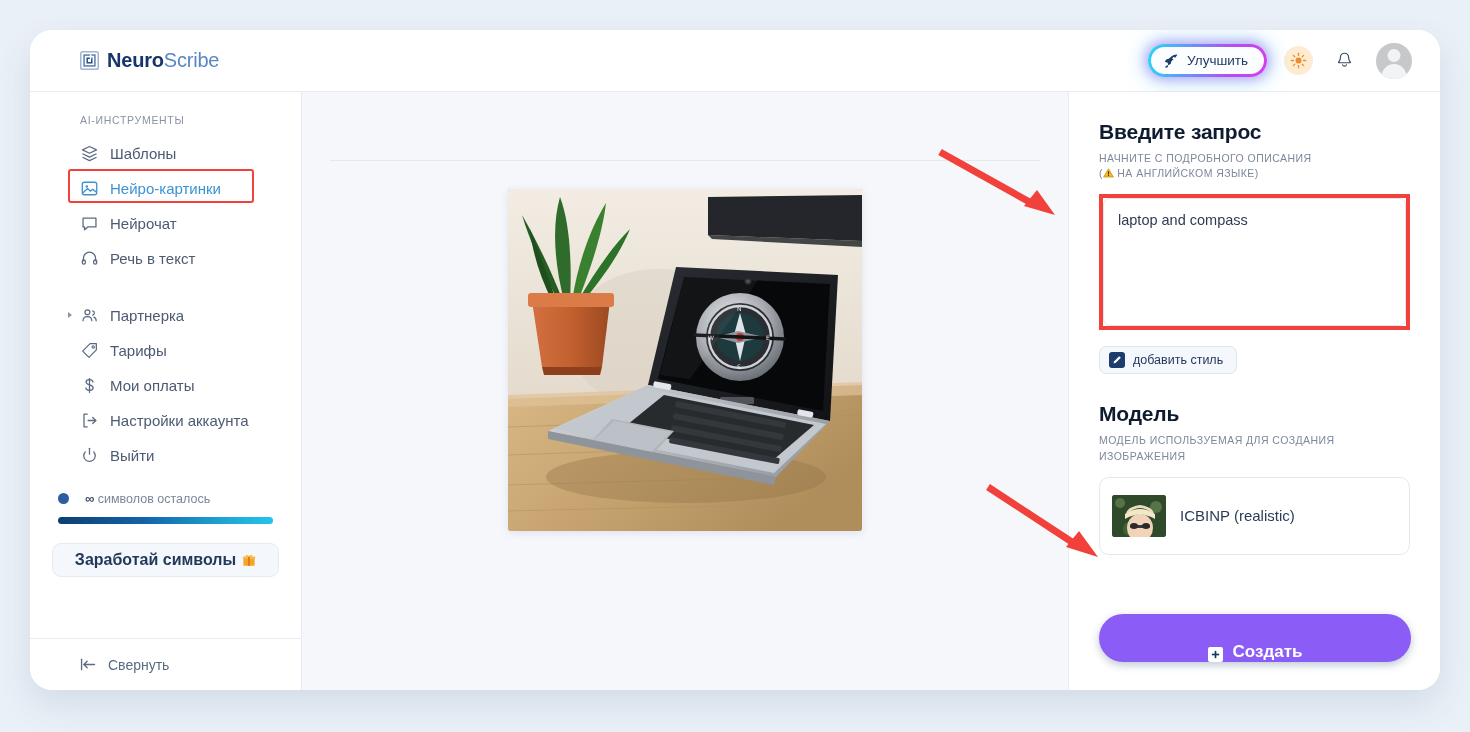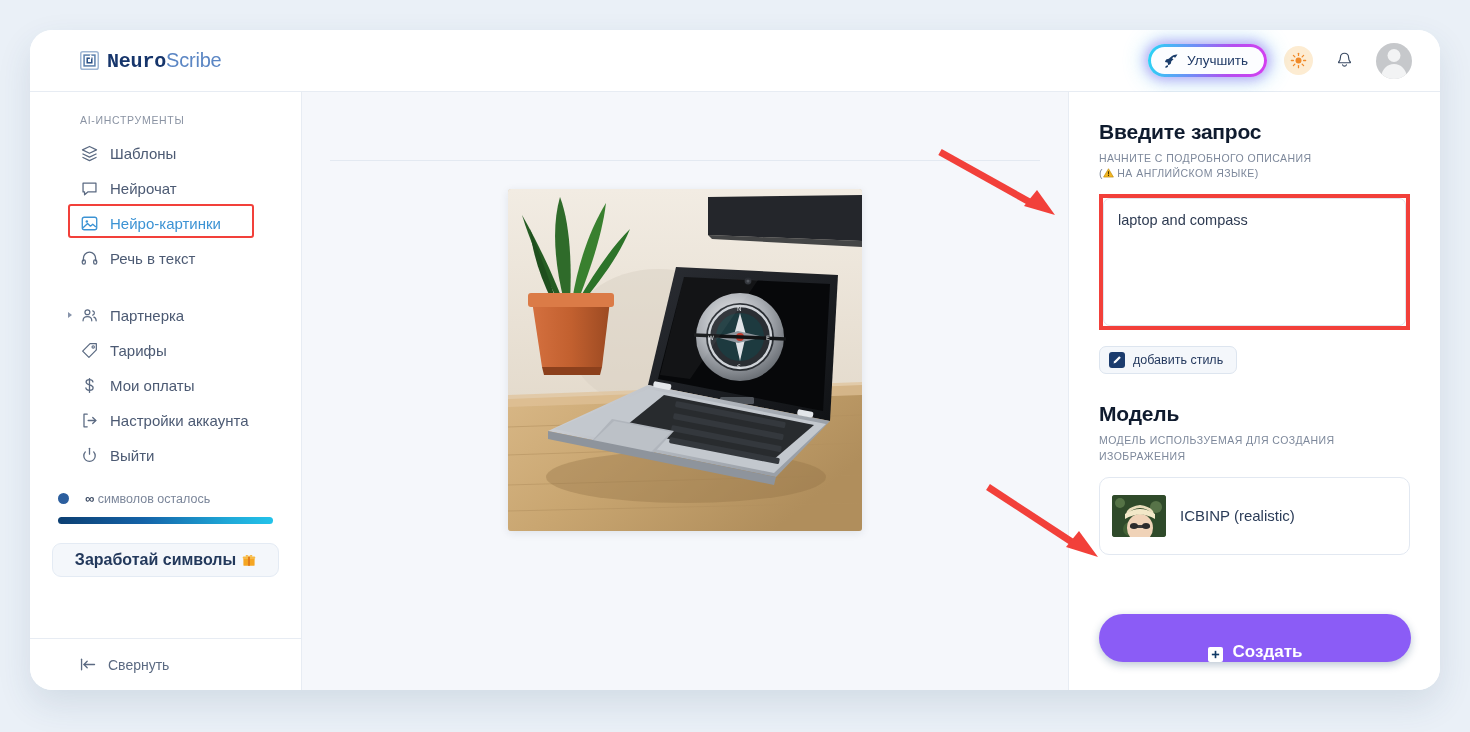--- a/index.html
+++ b/index.html
@@ -36,21 +36,21 @@
     border-bottom: 1px solid #e7ecf3;
     display: flex;
     align-items: center;
     padding: 0 28px 0 50px;
   }
   #brand { display: flex; align-items: center; gap: 8px; }
   .brand-mark { width: 19px; height: 19px; display: block; }
   .brand-text {
     font-size: 20px; letter-spacing: -.2px; white-space: nowrap;
   }
-  .brand-strong { font-weight: bold; color: #16356b; font-family: Liberation Mono, monospace; }
+  .brand-strong { font-weight: bold; color: #16356b; }
   .brand-soft { font-weight: normal; color: #5b86c4; }
 
   #topbar-right {
     margin-left: auto;
     display: flex;
     align-items: center;
     gap: 17px;
   }
 
   
@@ -345,34 +345,34 @@
 
       <div class="nav-item">
         <svg class="ico" viewBox="0 0 20 20">
           <path d="M10 2.6 2.6 6.2 10 9.8l7.4-3.6z" fill="none" stroke="#5b6a82" stroke-width="1.3" stroke-linejoin="round"></path>
           <path d="M2.6 10.2 10 13.8l7.4-3.6" fill="none" stroke="#5b6a82" stroke-width="1.3" stroke-linejoin="round"></path>
           <path d="M2.6 13.9 10 17.5l7.4-3.6" fill="none" stroke="#5b6a82" stroke-width="1.3" stroke-linejoin="round"></path>
         </svg>
         <span>Шаблоны</span>
       </div>
 
-      <div class="nav-item">
-        <svg class="ico" viewBox="0 0 20 20">
-          <path d="M3.2 4.4h13.6v9.2H8.2l-3.4 3v-3H3.2z" fill="none" stroke="#5b6a82" stroke-width="1.35" stroke-linejoin="round"></path>
-        </svg>
-        <span>Нейрочат</span>
-      </div>
-
       <div class="nav-item active highlight">
         <svg class="ico" viewBox="0 0 20 20">
           <rect x="2.4" y="3.4" width="15.2" height="13.2" rx="2.2" fill="none" stroke="#3c93d4" stroke-width="1.4"></rect>
           <circle cx="7.2" cy="8" r="1.3" fill="#3c93d4"></circle>
           <path d="M3.2 14.4 8 10.1l3 2.7 2.4-2 3.4 3" fill="none" stroke="#3c93d4" stroke-width="1.4" stroke-linejoin="round"></path>
         </svg>
         <span>Нейро-картинки</span>
+      </div>
+
+      <div class="nav-item">
+        <svg class="ico" viewBox="0 0 20 20">
+          <path d="M3.2 4.4h13.6v9.2H8.2l-3.4 3v-3H3.2z" fill="none" stroke="#5b6a82" stroke-width="1.35" stroke-linejoin="round"></path>
+        </svg>
+        <span>Нейрочат</span>
       </div>
 
       <div class="nav-item">
         <svg class="ico" viewBox="0 0 20 20">
           <path d="M3.6 12.4V9.8A6.4 6.4 0 0 1 16.4 9.8v2.6" fill="none" stroke="#5b6a82" stroke-width="1.35" stroke-linecap="round"></path>
           <rect x="2.4" y="11.4" width="3.2" height="4.6" rx="1.5" fill="none" stroke="#5b6a82" stroke-width="1.35"></rect>
           <rect x="14.4" y="11.4" width="3.2" height="4.6" rx="1.5" fill="none" stroke="#5b6a82" stroke-width="1.35"></rect>
         </svg>
         <span>Речь в текст</span>
       </div>

